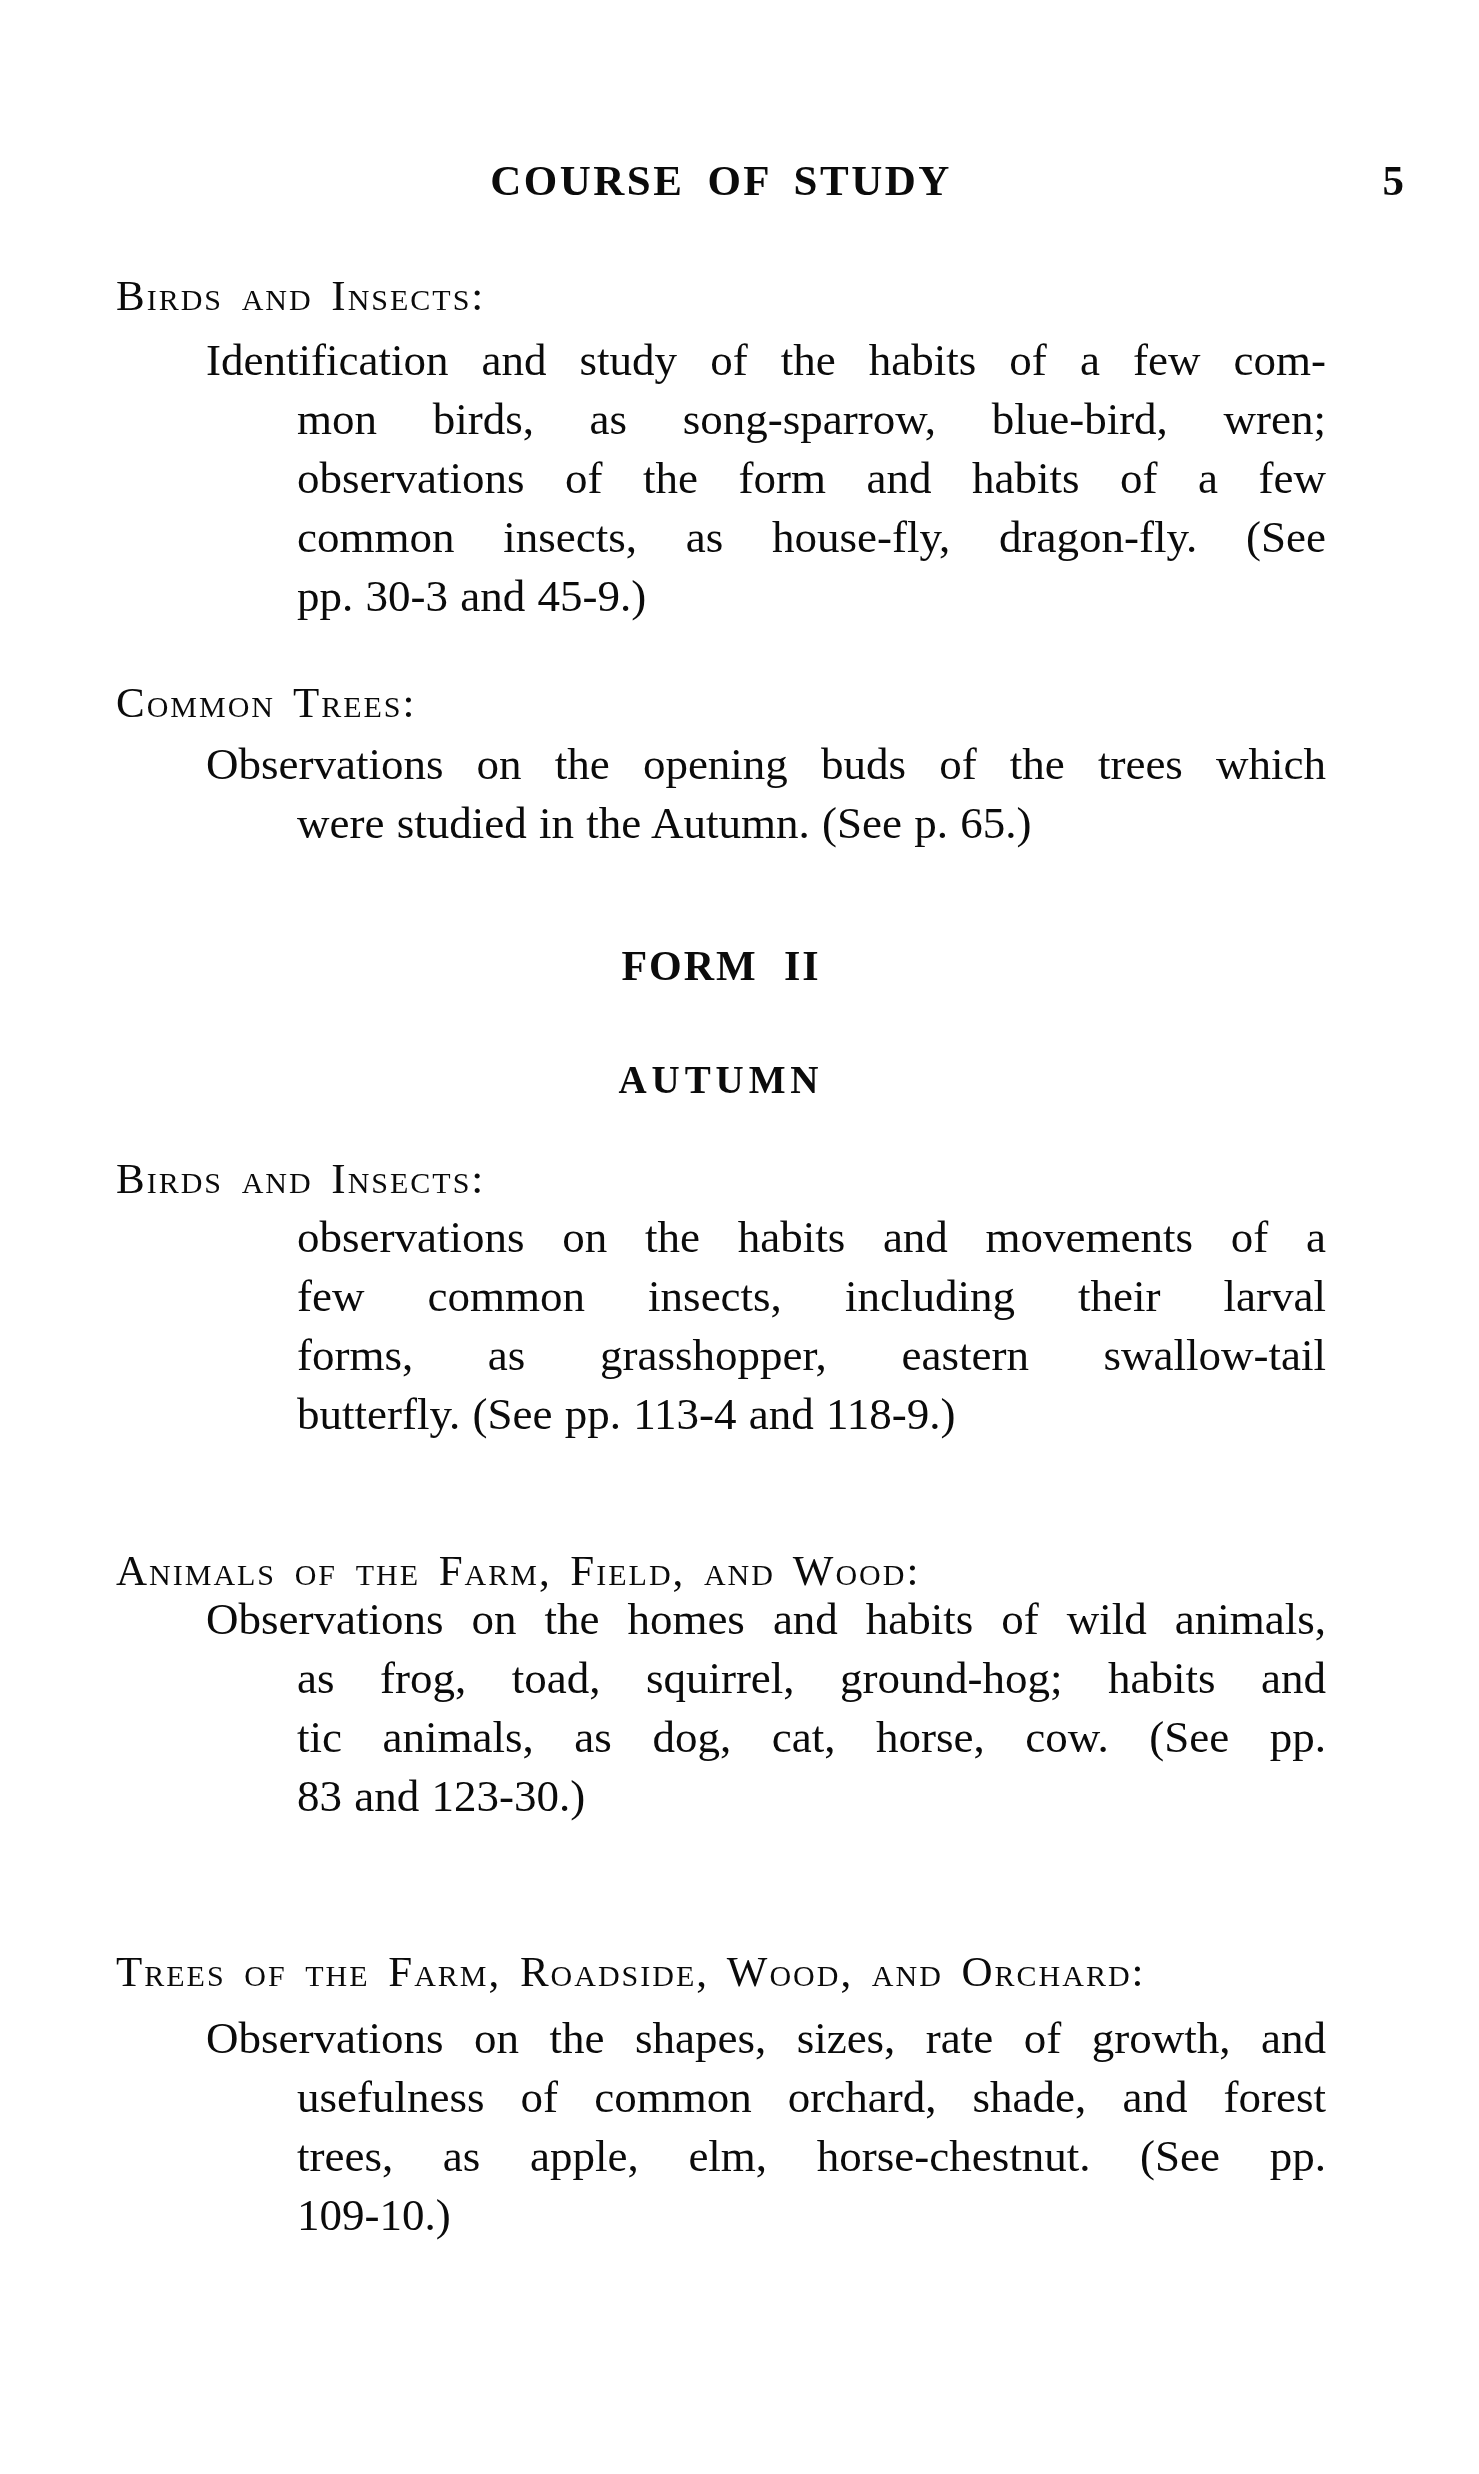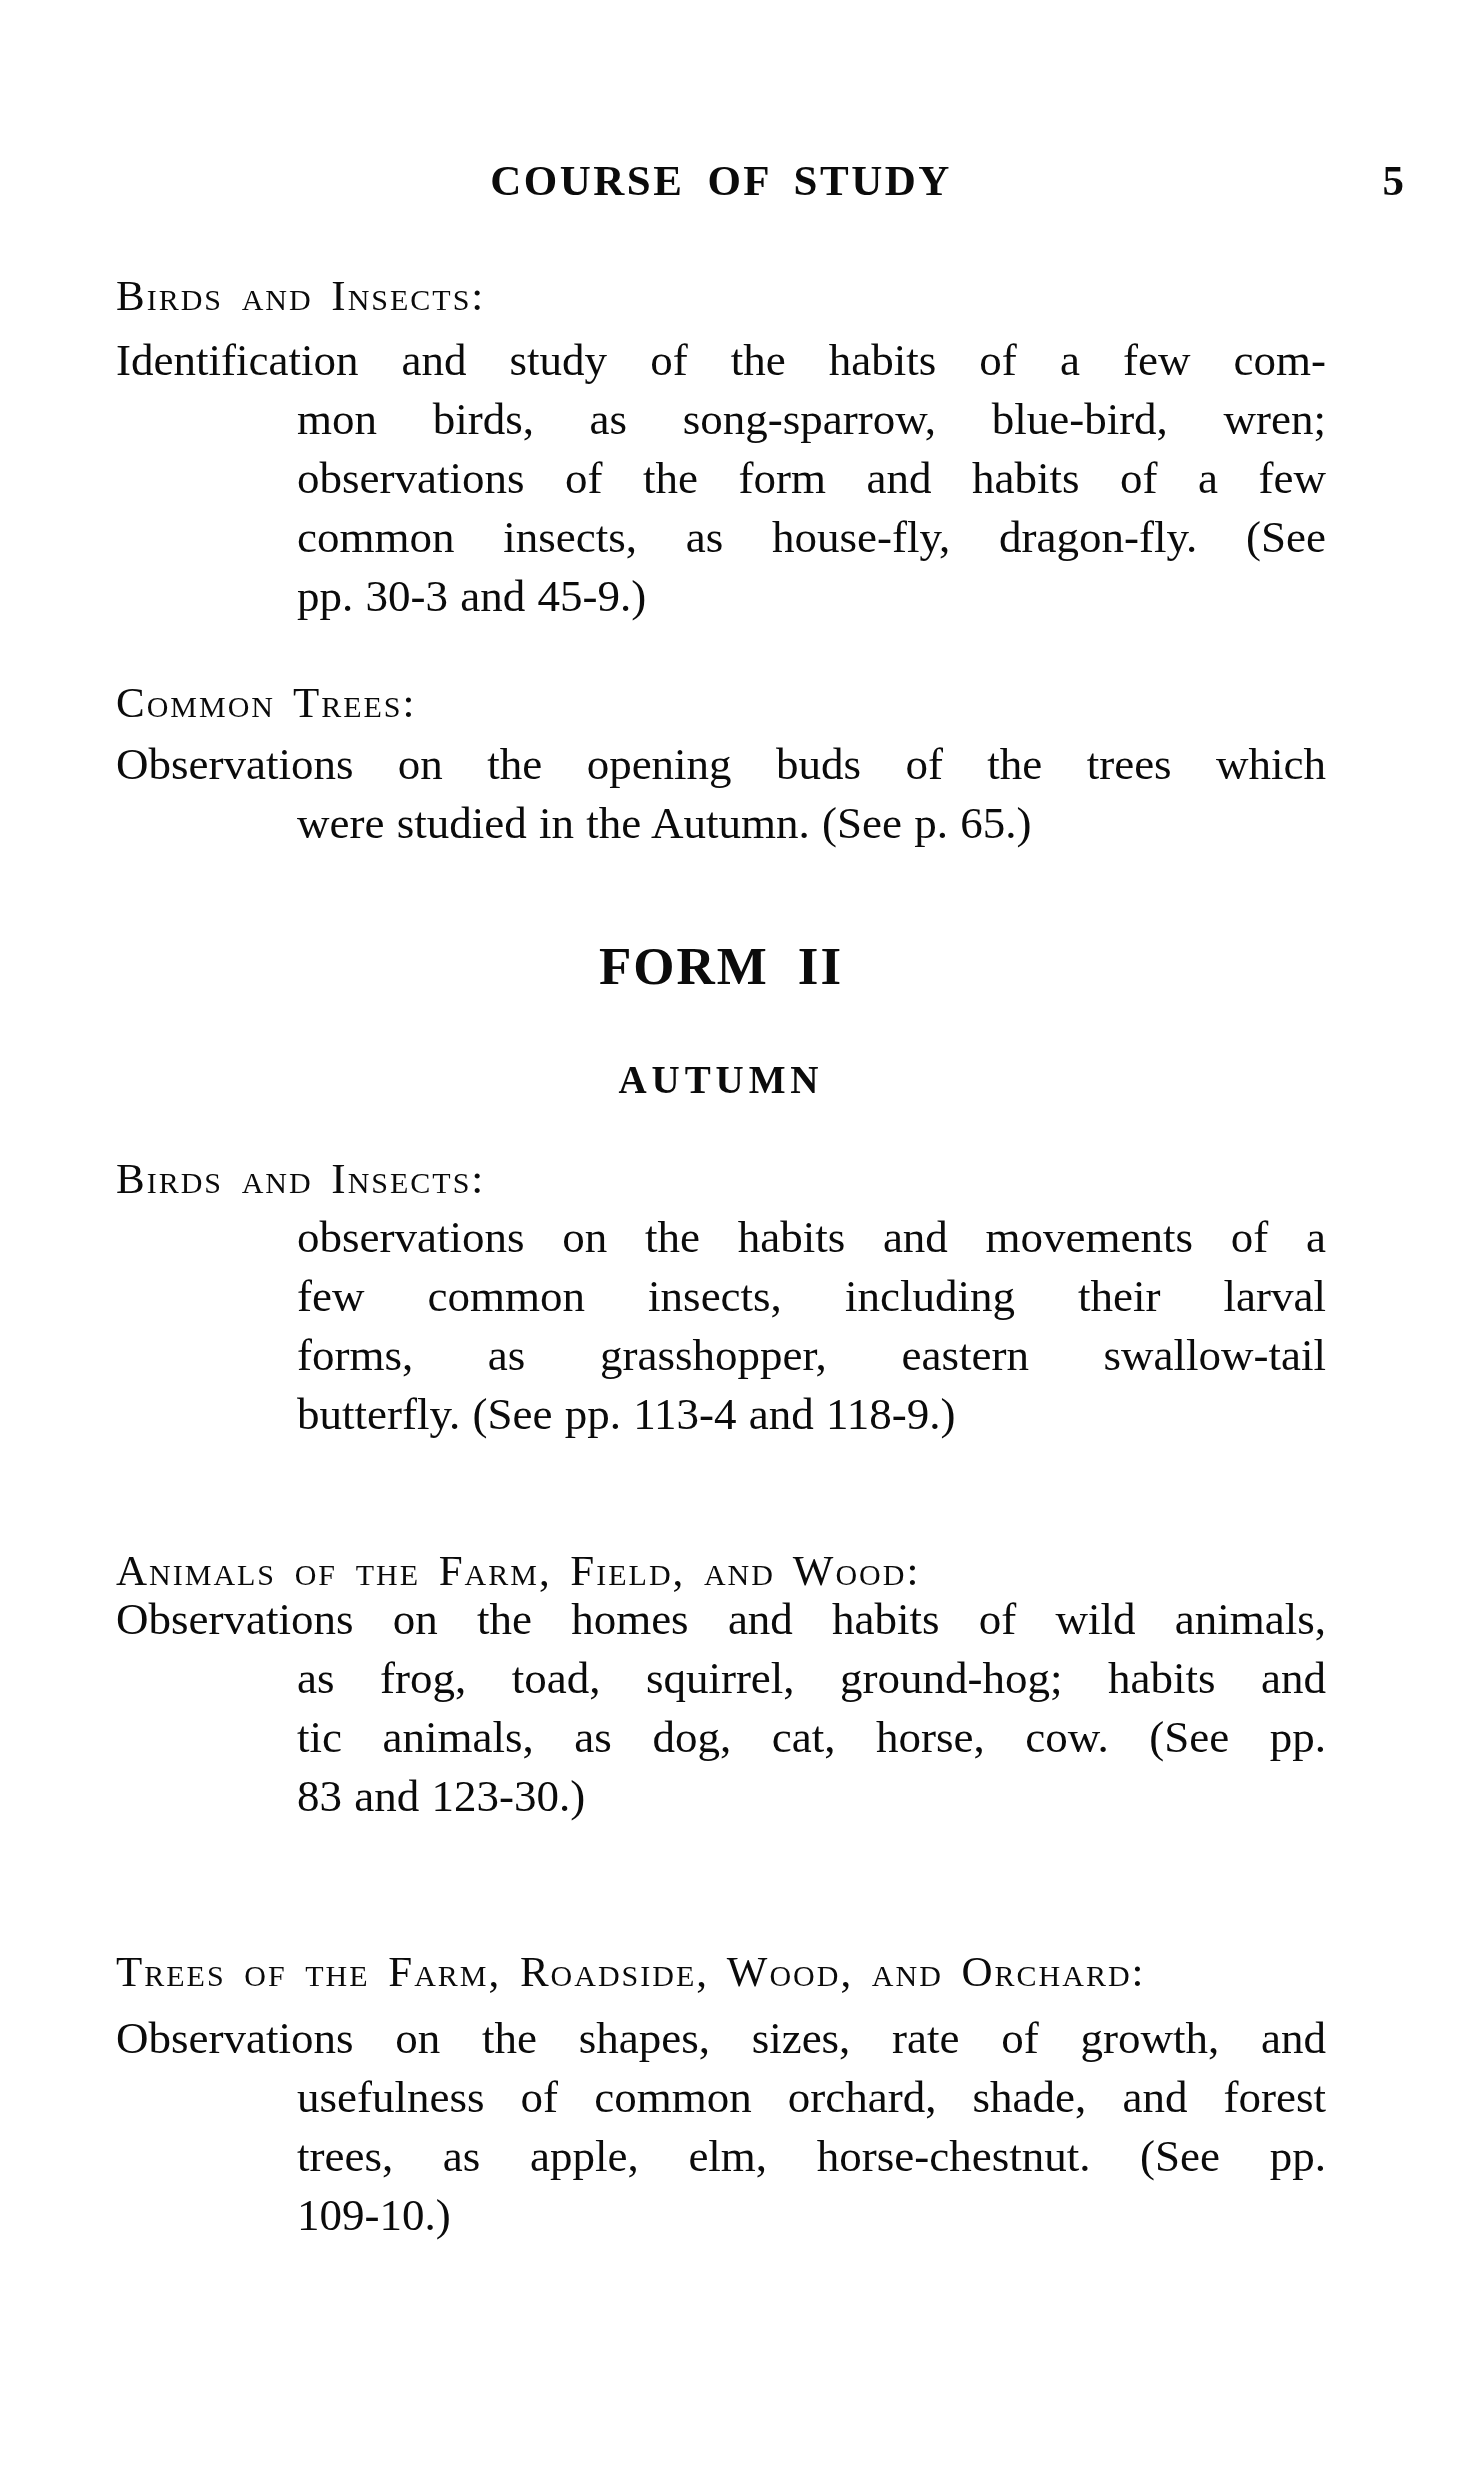--- a/index.html
+++ b/index.html
@@ -59,37 +59,37 @@
 
   
   .center-heading {
     position: absolute;
     left: 116px;
     width: 1210px;
     margin: 0;
     text-align: center;
     font-weight: bold;
   }
-  .form-heading   { font-size: 53px; line-height: 55px; letter-spacing: 2px; word-spacing: 13.7px; }
+  .form-heading   { font-size: 42px; line-height: 55px; letter-spacing: 2px; word-spacing: 13.7px; }
   .season-heading { font-size: 39px; line-height: 43px; letter-spacing: 4.9px; font-family: Liberation Serif, serif; }
 
   
   .para {
     position: absolute;
     left: 116px;
     width: 1210px;
     font-size: 45px;
     line-height: 59px;
   }
   .line {
     text-align: justify;
     text-align-last: justify;
     word-spacing: 1px;
   }
-  .line.first { }
+  .line.first { margin-left: 90px; }
   .line.cont  { margin-left: 181px; }
   .line.last  { text-align-last: left; }
 </style>
 </head>
 <body>
 
 <div class="page">
 
   <header class="running-head">
     <div class="rh-title">COURSE OF STUDY</div>

